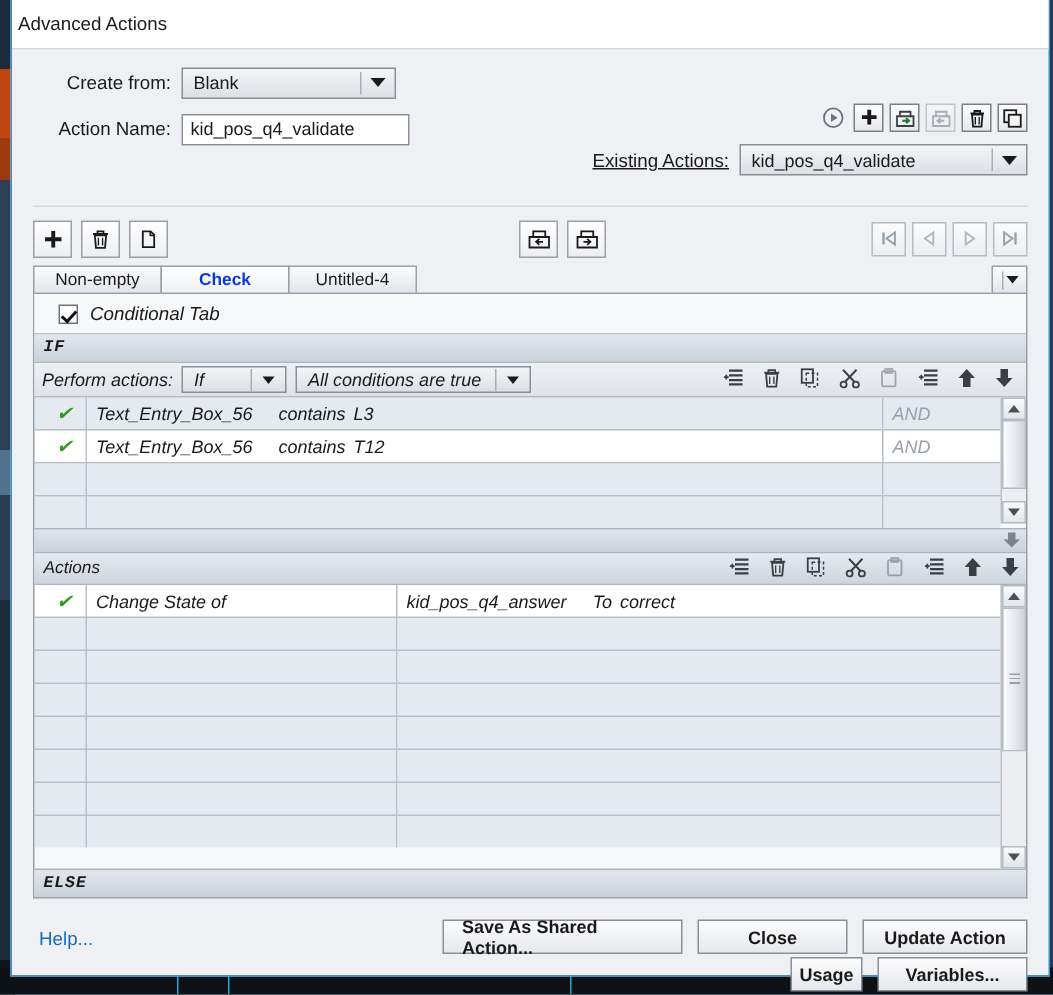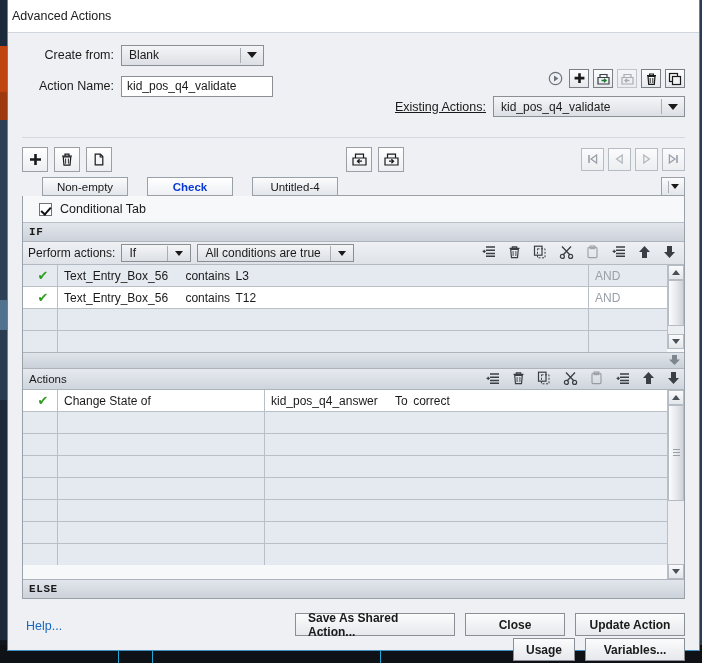--- a/index.html
+++ b/index.html
@@ -70,29 +70,29 @@
   .tb2 .right{position:absolute;right:0;display:flex;gap:4px;}
   .bbtn{width:26px;height:25px;border:1px solid #9ba0a7;background:linear-gradient(#ffffff,#eceef1);
     display:flex;align-items:center;justify-content:center;box-sizing:border-box;}
   .nbtn{width:23px;height:23px;border:1px solid #b6bcc4;background:linear-gradient(#fbfbfc,#eceef1);
     display:flex;align-items:center;justify-content:center;box-sizing:border-box;}
 
   
   .tabstrip{display:flex;align-items:flex-end;height:20px;position:relative;}
   .tab{height:19px;min-width:86px;padding:0 12px;border:1px solid #9aa0a8;box-sizing:border-box;
     background:linear-gradient(#fbfbfc,#e2e5ea);display:flex;align-items:center;justify-content:center;
-    font-size:11.5px;color:#1a1a1a;margin-right:-1px;margin-left:20px;}
+    font-size:11.5px;color:#1a1a1a;margin-right:-1px;}
   .tab.active{color:#0a3ad6;font-weight:bold;background:linear-gradient(#ffffff,#eef0f4);}
   .tabspacer{flex:1;border-bottom:1px solid #9aa0a8;height:19px;}
   .tabdd{width:24px;height:19px;border:1px solid #9aa0a8;box-sizing:border-box;
     background:linear-gradient(#fbfbfc,#e2e5ea);display:flex;align-items:center;justify-content:center;gap:2px;}
   .tabdd .bar{width:1px;height:12px;background:#a9aeb5;}
 
   
-  .panel{margin:0 14px;border:1px solid #9aa0a8;border-top:none;background:#f7f8fa;box-sizing:border-box;}
+  .panel{margin:0 14px;border:1px solid #9aa0a8;border-top:none;background:#f7f8fa;box-sizing:border-box;font-style:italic;}
   .condtab{height:26px;display:flex;align-items:center;padding-left:16px;gap:8px;background:#f7f8fa;
     border-bottom:1px solid #b9bfc7;}
   .chk{width:13px;height:13px;border:1px solid #6d737a;background:#fff;position:relative;box-sizing:border-box;}
   .chk::after{content:"";position:absolute;left:3px;top:1px;width:4px;height:8px;
     border:solid #111;border-width:0 2px 2px 0;transform:rotate(42deg);}
   .condtab .t{font-size:12.5px;}
 
   .secthead{height:18px;background:linear-gradient(#e2e6ec,#ccd2da);border-bottom:1px solid #aeb4bc;
     display:flex;align-items:center;padding-left:6px;font-size:11px;font-weight:bold;
     font-family:"Liberation Mono", monospace;letter-spacing:.6px;}
@@ -140,21 +140,21 @@
     font-family:"Liberation Mono", monospace;letter-spacing:.6px;}
 
   
   .footer{flex:1;position:relative;}
   .btn{height:23px;border:1px solid #8a8f96;box-sizing:border-box;
     background:linear-gradient(#fcfcfd,#e6e8ec);font-size:12px;color:#1a1a1a;
     display:flex;align-items:center;justify-content:center;padding:0 12px;font-weight:bold;}
   .frow1{position:absolute;right:14px;top:39px;display:flex;gap:10px;}
   .frow2{position:absolute;right:14px;bottom:14px;display:flex;gap:10px;}
   .helplink{position:absolute;left:18px;bottom:17px;color:#1668c1;font-size:12.5px;}
-  .w-usage{width:62px;}
+  .w-usage{width:48px;}
   .w-vars{width:100px;}
   .w-save{width:160px;}
   .w-upd{width:110px;}
   .w-close{width:100px;}
 </style>
 </head>
 <body>
 
 <div id="desktop">
   <div class="bg-strip"></div>

